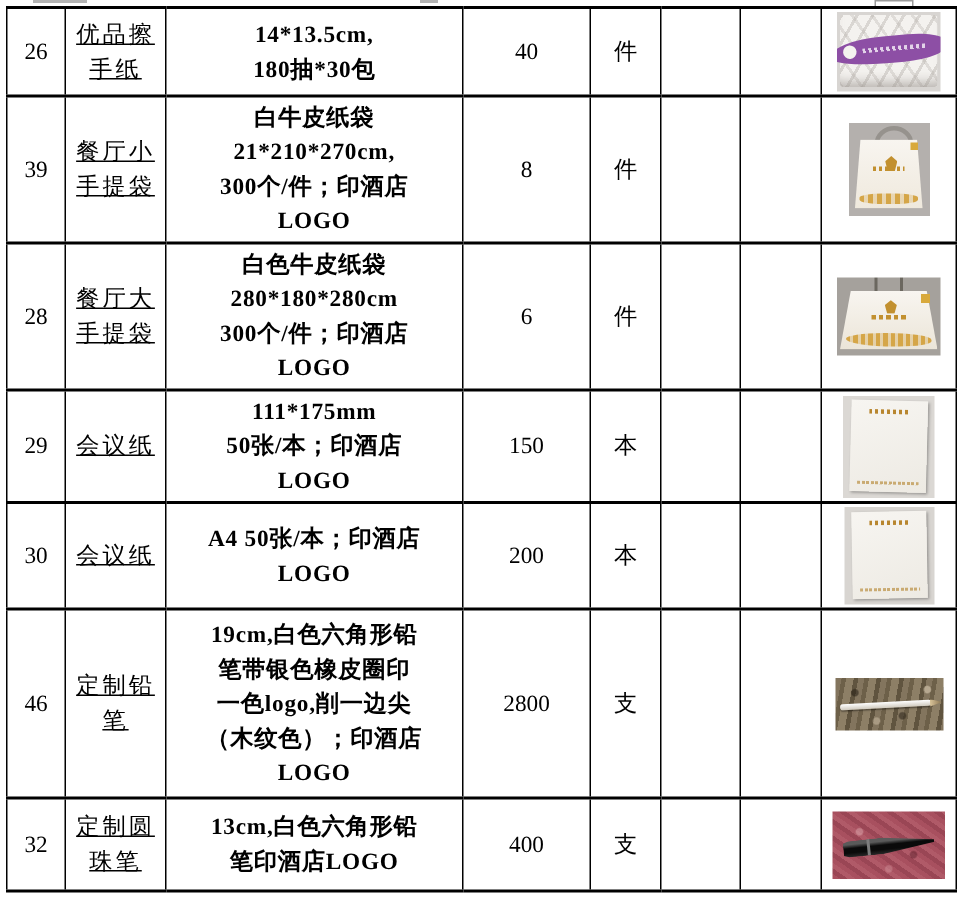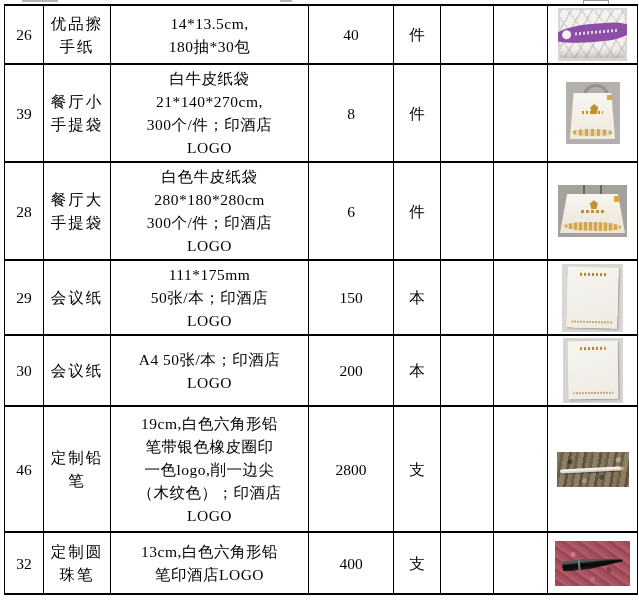--- a/index.html
+++ b/index.html
@@ -10,22 +10,22 @@
   
   .artifact{position:absolute;background:#b4b4b4;}
   .artifact.box{background:transparent;border:1px solid #9a9a9a;}
 
   
   table.items{position:absolute;left:4px;top:4px;width:633px;
     border-collapse:collapse;table-layout:fixed;}
   table.items td{border:1px solid #000;border-top-width:2px;border-bottom-width:2px;
     text-align:center;vertical-align:middle;padding:2px 2px;
     font-size:15.5px;line-height:23px;overflow:hidden;}
-  td.c-name{letter-spacing:2px;white-space:pre-line;}
-  td.c-spec{white-space:pre-line;letter-spacing:0.5px;}
+  td.c-name{letter-spacing:2px;white-space:pre-line;text-decoration:underline;}
+  td.c-spec{white-space:pre-line;letter-spacing:0.5px;font-weight:bold;}
   td.c-photo{padding:0;}
   .photo{margin:0 auto;position:relative;overflow:hidden;}
 
   
   .p26{width:69px;height:53px;background:#d8d5d2;}
   .p26 .pack{position:absolute;inset:2px 2px 3px 2px;border-radius:2px;
     background:
       repeating-linear-gradient(120deg,rgba(185,180,175,.45) 0 2px,transparent 2px 9px),
       repeating-linear-gradient(55deg,rgba(185,180,175,.35) 0 2px,transparent 2px 11px),
       #f4f2ef;
@@ -151,21 +151,21 @@
             <div class="ribbon"></div>
           </div>
         </td>
       </tr>
 
       <tr style="height:92px;">
         <td class="c-no">39</td>
         <td class="c-name">餐厅小
 手提袋</td>
         <td class="c-spec">白牛皮纸袋
-21*140*270cm,
+21*210*270cm,
 300个/件；印酒店
 LOGO</td>
         <td class="c-qty">8</td>
         <td class="c-unit">件</td>
         <td class="c-blank"></td>
         <td class="c-blank"></td>
         <td class="c-photo">
           <div class="photo p27">
             <div class="handle"></div>
             <div class="bag"></div>

